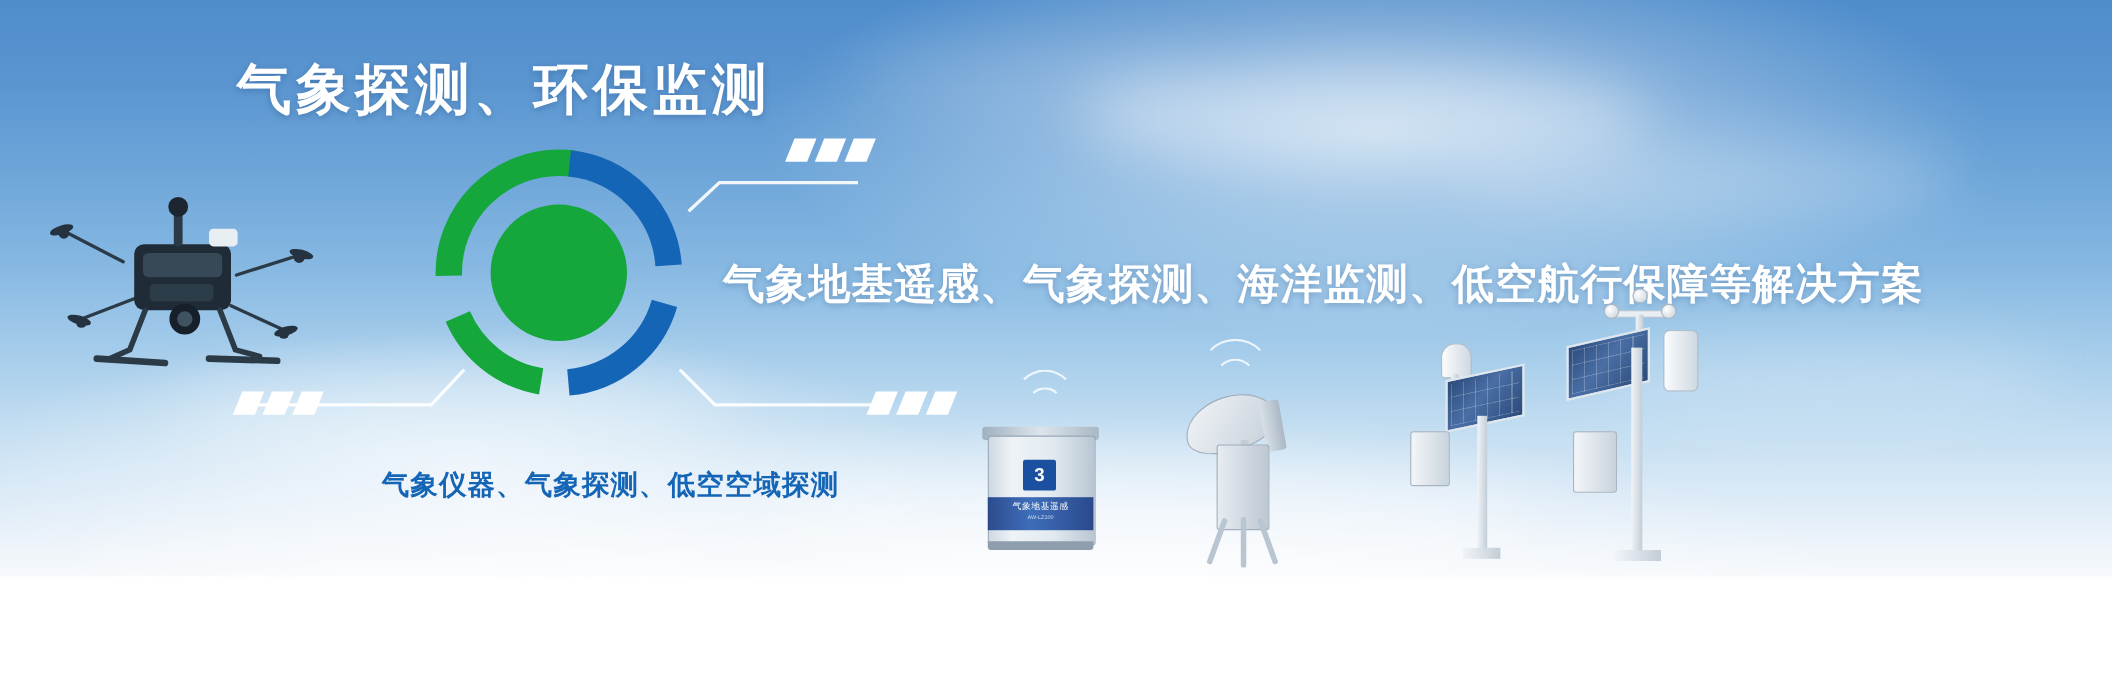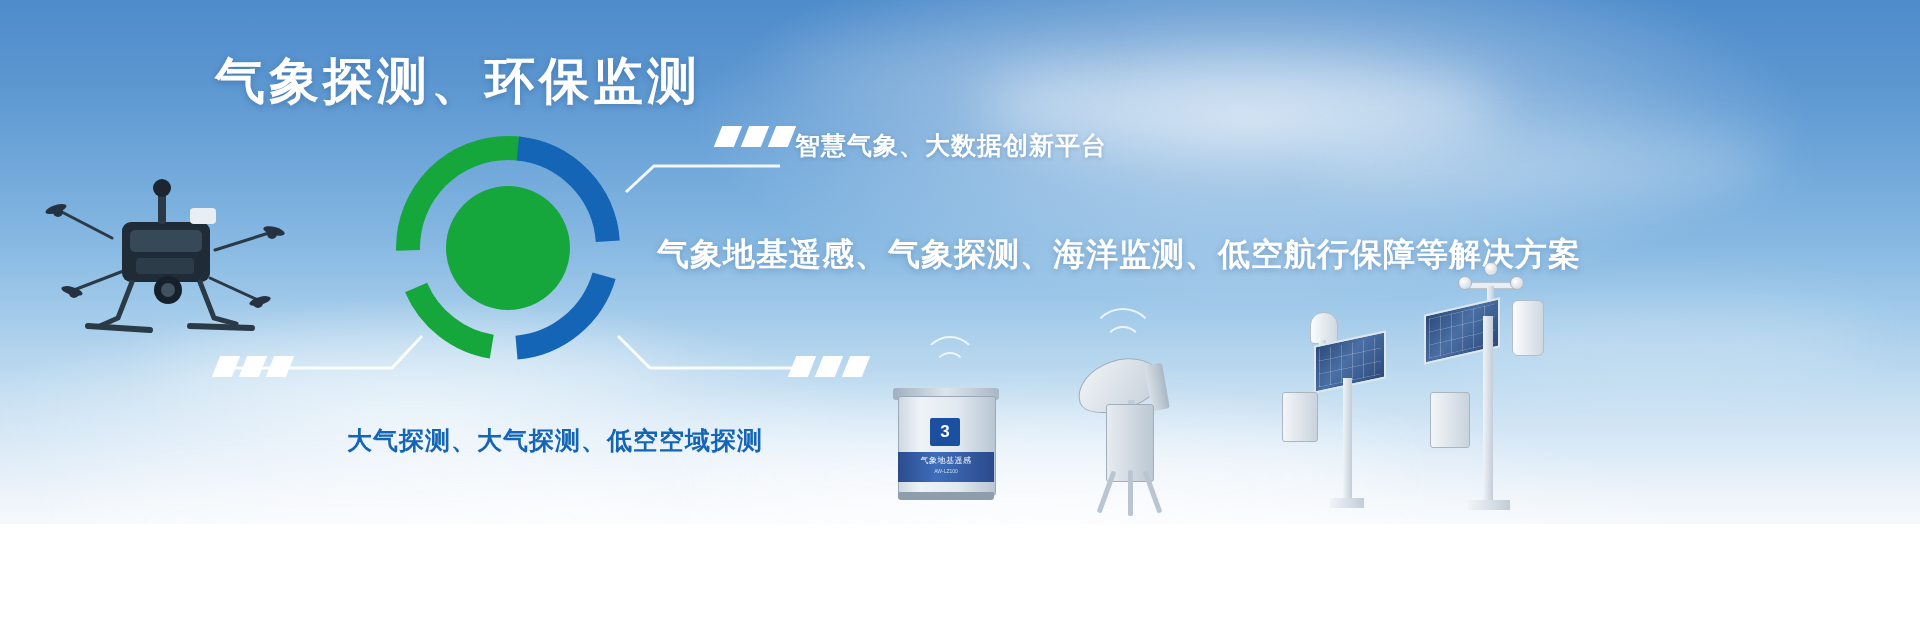--- a/index.html
+++ b/index.html
@@ -58,21 +58,21 @@
   }
 
   
   .callout-top{
     position:absolute;left:795px;top:129px;
     font-size:25px;font-weight:bold;color:#ffffff;letter-spacing:1px;
     white-space:nowrap;text-shadow:0 1px 4px rgba(30,70,120,.28);
   }
   .callout-main{
     position:absolute;left:657px;top:233px;
-    font-size:32px;font-weight:bold;color:#ffffff;letter-spacing:1px;
+    font-size:38px;font-weight:bold;color:#ffffff;letter-spacing:1px;
     white-space:nowrap;text-shadow:0 2px 6px rgba(30,70,120,.3);
   }
   .callout-bottom{
     position:absolute;left:347px;top:424px;
     font-size:25px;font-weight:bold;color:#1565b7;letter-spacing:1px;
     white-space:nowrap;
   }
 
   
   .drone{position:absolute;left:40px;top:150px;width:250px;height:200px;}
@@ -232,21 +232,20 @@
   </div>
 
   <svg class="conn" style="left:620px;top:130px;width:170px;height:70px;">
     <path d="M6 62 L34 36 L160 36" stroke="#ffffff" stroke-width="3" fill="none" opacity=".9"></path>
   </svg>
   <div class="slashes" style="left:718px;top:126px;">
     <i></i>
       <i></i>
       <i></i>
   </div>
-  <div class="callout-top">智慧气象、大数据创新平台</div>
 
   <div class="callout-main">气象地基遥感、气象探测、海洋监测、低空航行保障等解决方案</div>
 
   <svg class="conn" style="left:610px;top:330px;width:210px;height:60px;">
     <path d="M8 6 L40 38 L200 38" stroke="#ffffff" stroke-width="3" fill="none" opacity=".9"></path>
   </svg>
   <div class="slashes" style="left:792px;top:356px;">
     <i></i>
       <i></i>
       <i></i>
@@ -254,21 +253,21 @@
 
   <svg class="conn" style="left:210px;top:330px;width:220px;height:60px;">
     <path d="M212 6 L182 38 L20 38" stroke="#ffffff" stroke-width="3" fill="none" opacity=".9"></path>
   </svg>
   <div class="slashes" style="left:216px;top:356px;">
     <i></i>
       <i></i>
       <i></i>
   </div>
 
-  <div class="callout-bottom">大气探测、大气探测、低空空域探测</div>
+  <div class="callout-bottom">气象仪器、气象探测、低空空域探测</div>
 
   <div class="device">
     <div class="signal" style="left:922px;top:336px;width:52px;height:52px;"></div>
     <div class="signal" style="left:934px;top:352px;width:28px;height:28px;"></div>
     <div class="ldr-top"></div>
     <div class="ldr-body"></div>
     <div class="ldr-logo">3</div>
     <div class="ldr-band"></div>
     <div class="ldr-cap">气象地基遥感</div>
     <div class="ldr-cap2">AW-LZ100</div>

